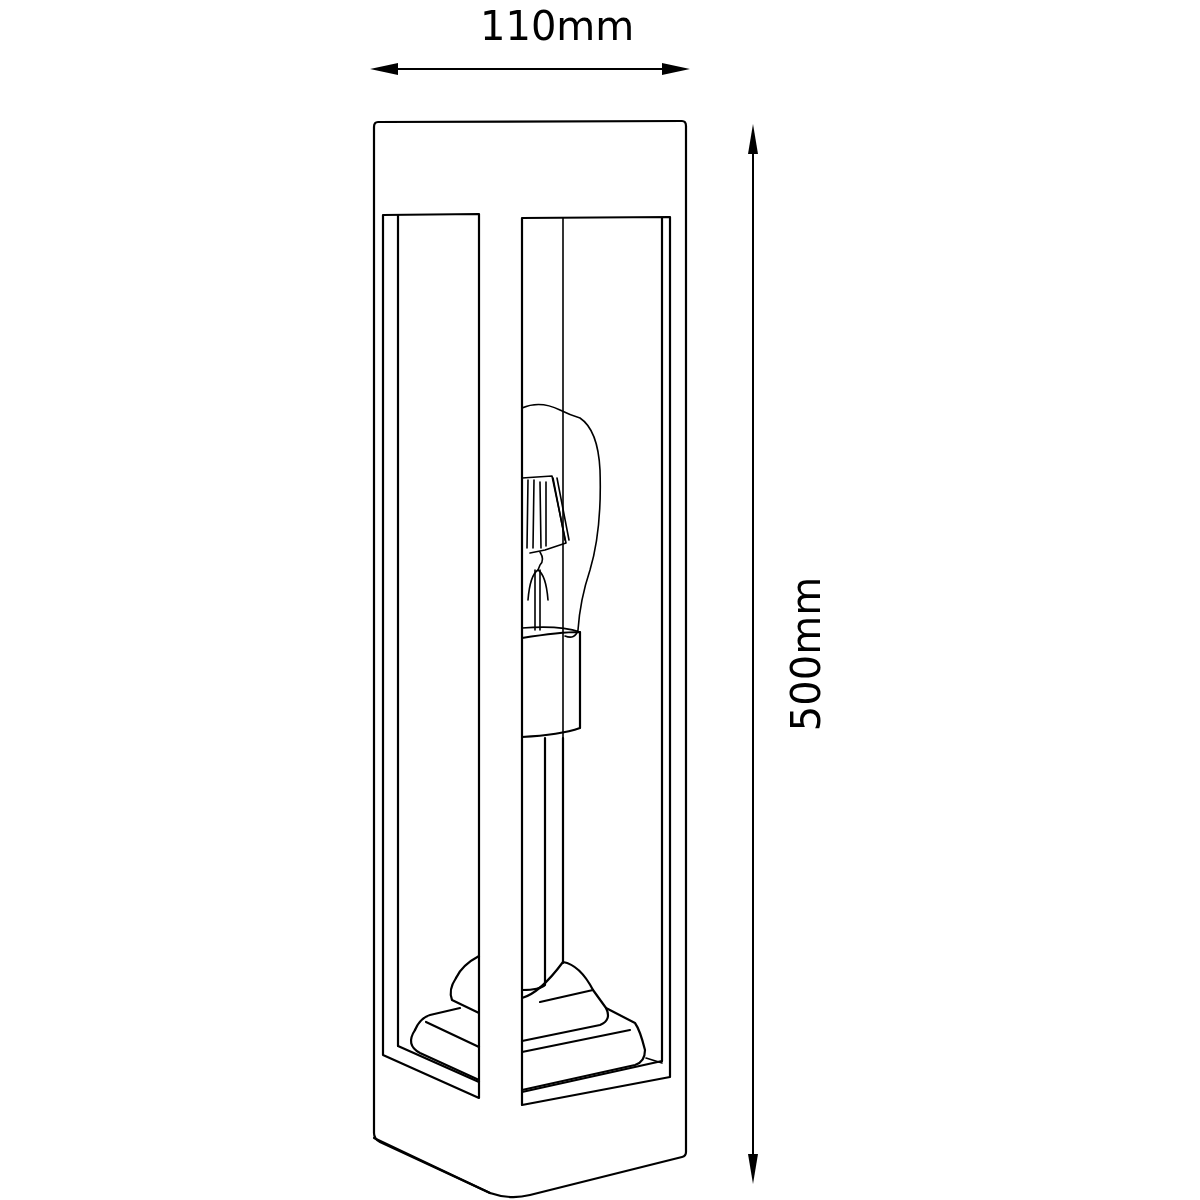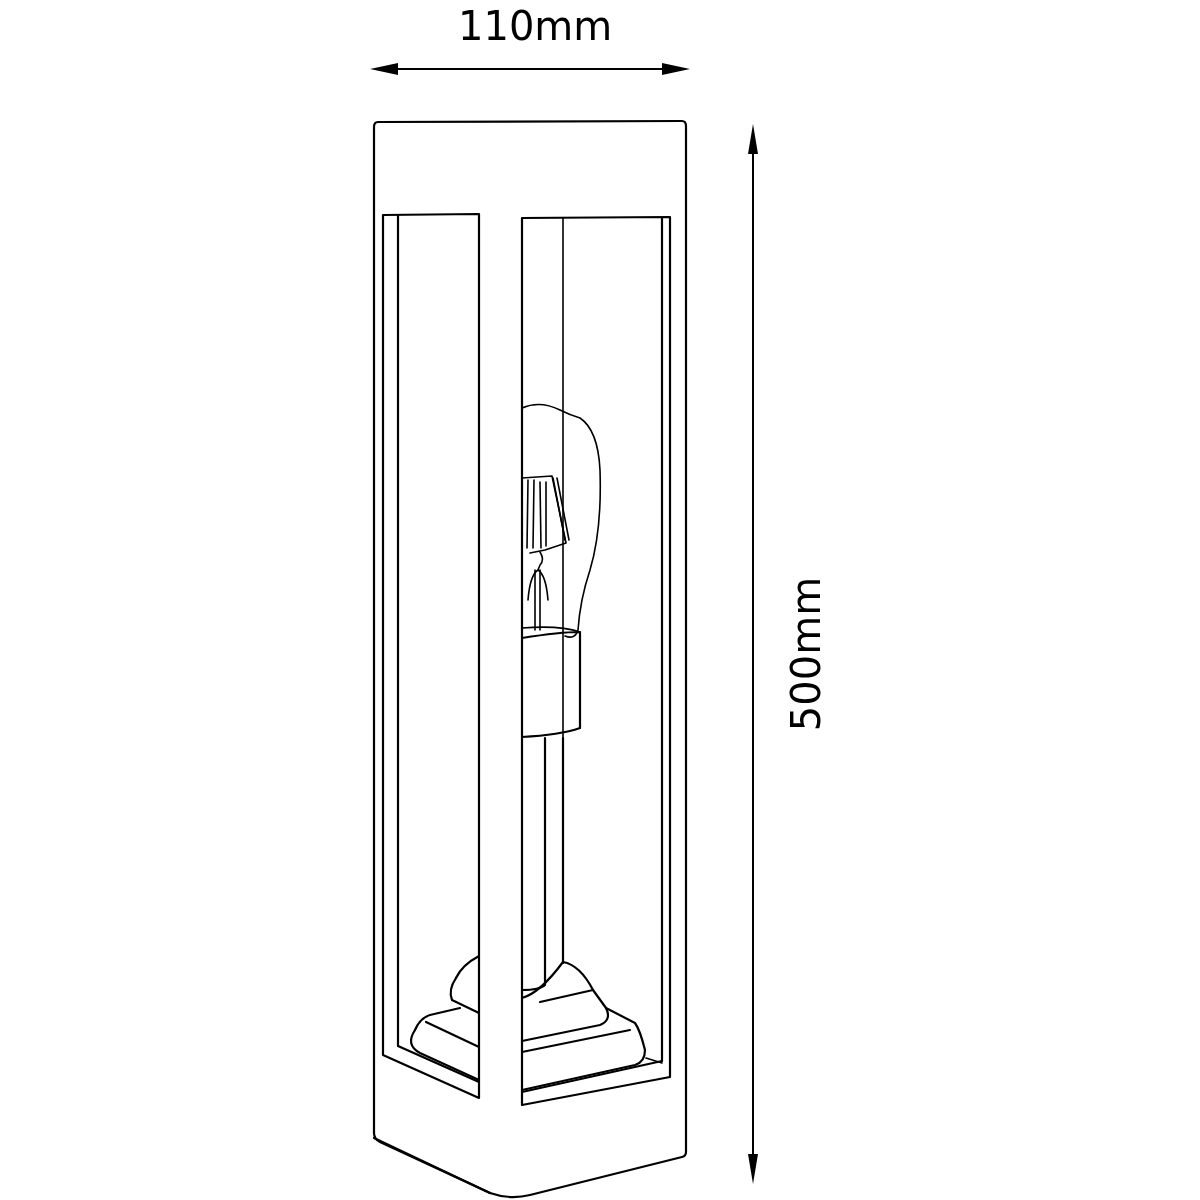--- a/index.html
+++ b/index.html
@@ -3,21 +3,21 @@
   <meta charset="utf-8">
   <style>
     html, body { margin: 0; padding: 0; background: #ffffff; }
     body { width: 1200px; height: 1200px; position: relative; overflow: hidden; font-family: "DejaVu Sans", sans-serif; }
     .drawing { position: absolute; left: 0; top: 0; width: 1200px; height: 1200px; }
     .line { fill: none; stroke: #000; stroke-width: 2.2; stroke-linejoin: round; stroke-linecap: round; }
     .thin { fill: none; stroke: #000; stroke-width: 1.6; stroke-linejoin: round; stroke-linecap: round; }
     .dim-line { stroke: #000; stroke-width: 2; fill: none; }
     .arrowhead { fill: #000; stroke: none; }
     .dim-text { position: absolute; font-family: "DejaVu Sans", sans-serif; font-size: 40px; color: #000; white-space: nowrap; line-height: 1; }
-    .width-label { left: 458px; top: 6px; }
+    .width-label { left: 480px; top: 6px; }
     .height-label { left: 806px; top: 654px; transform: translate(-50%, -50%) rotate(-90deg); transform-origin: center; }
   </style>
 </head>
 <body>
 
 <div class="dim-text width-label">110mm</div>
 <div class="dim-text height-label">500mm</div>
 
 <svg class="drawing" viewBox="0 0 1200 1200" xmlns="http://www.w3.org/2000/svg">
 

